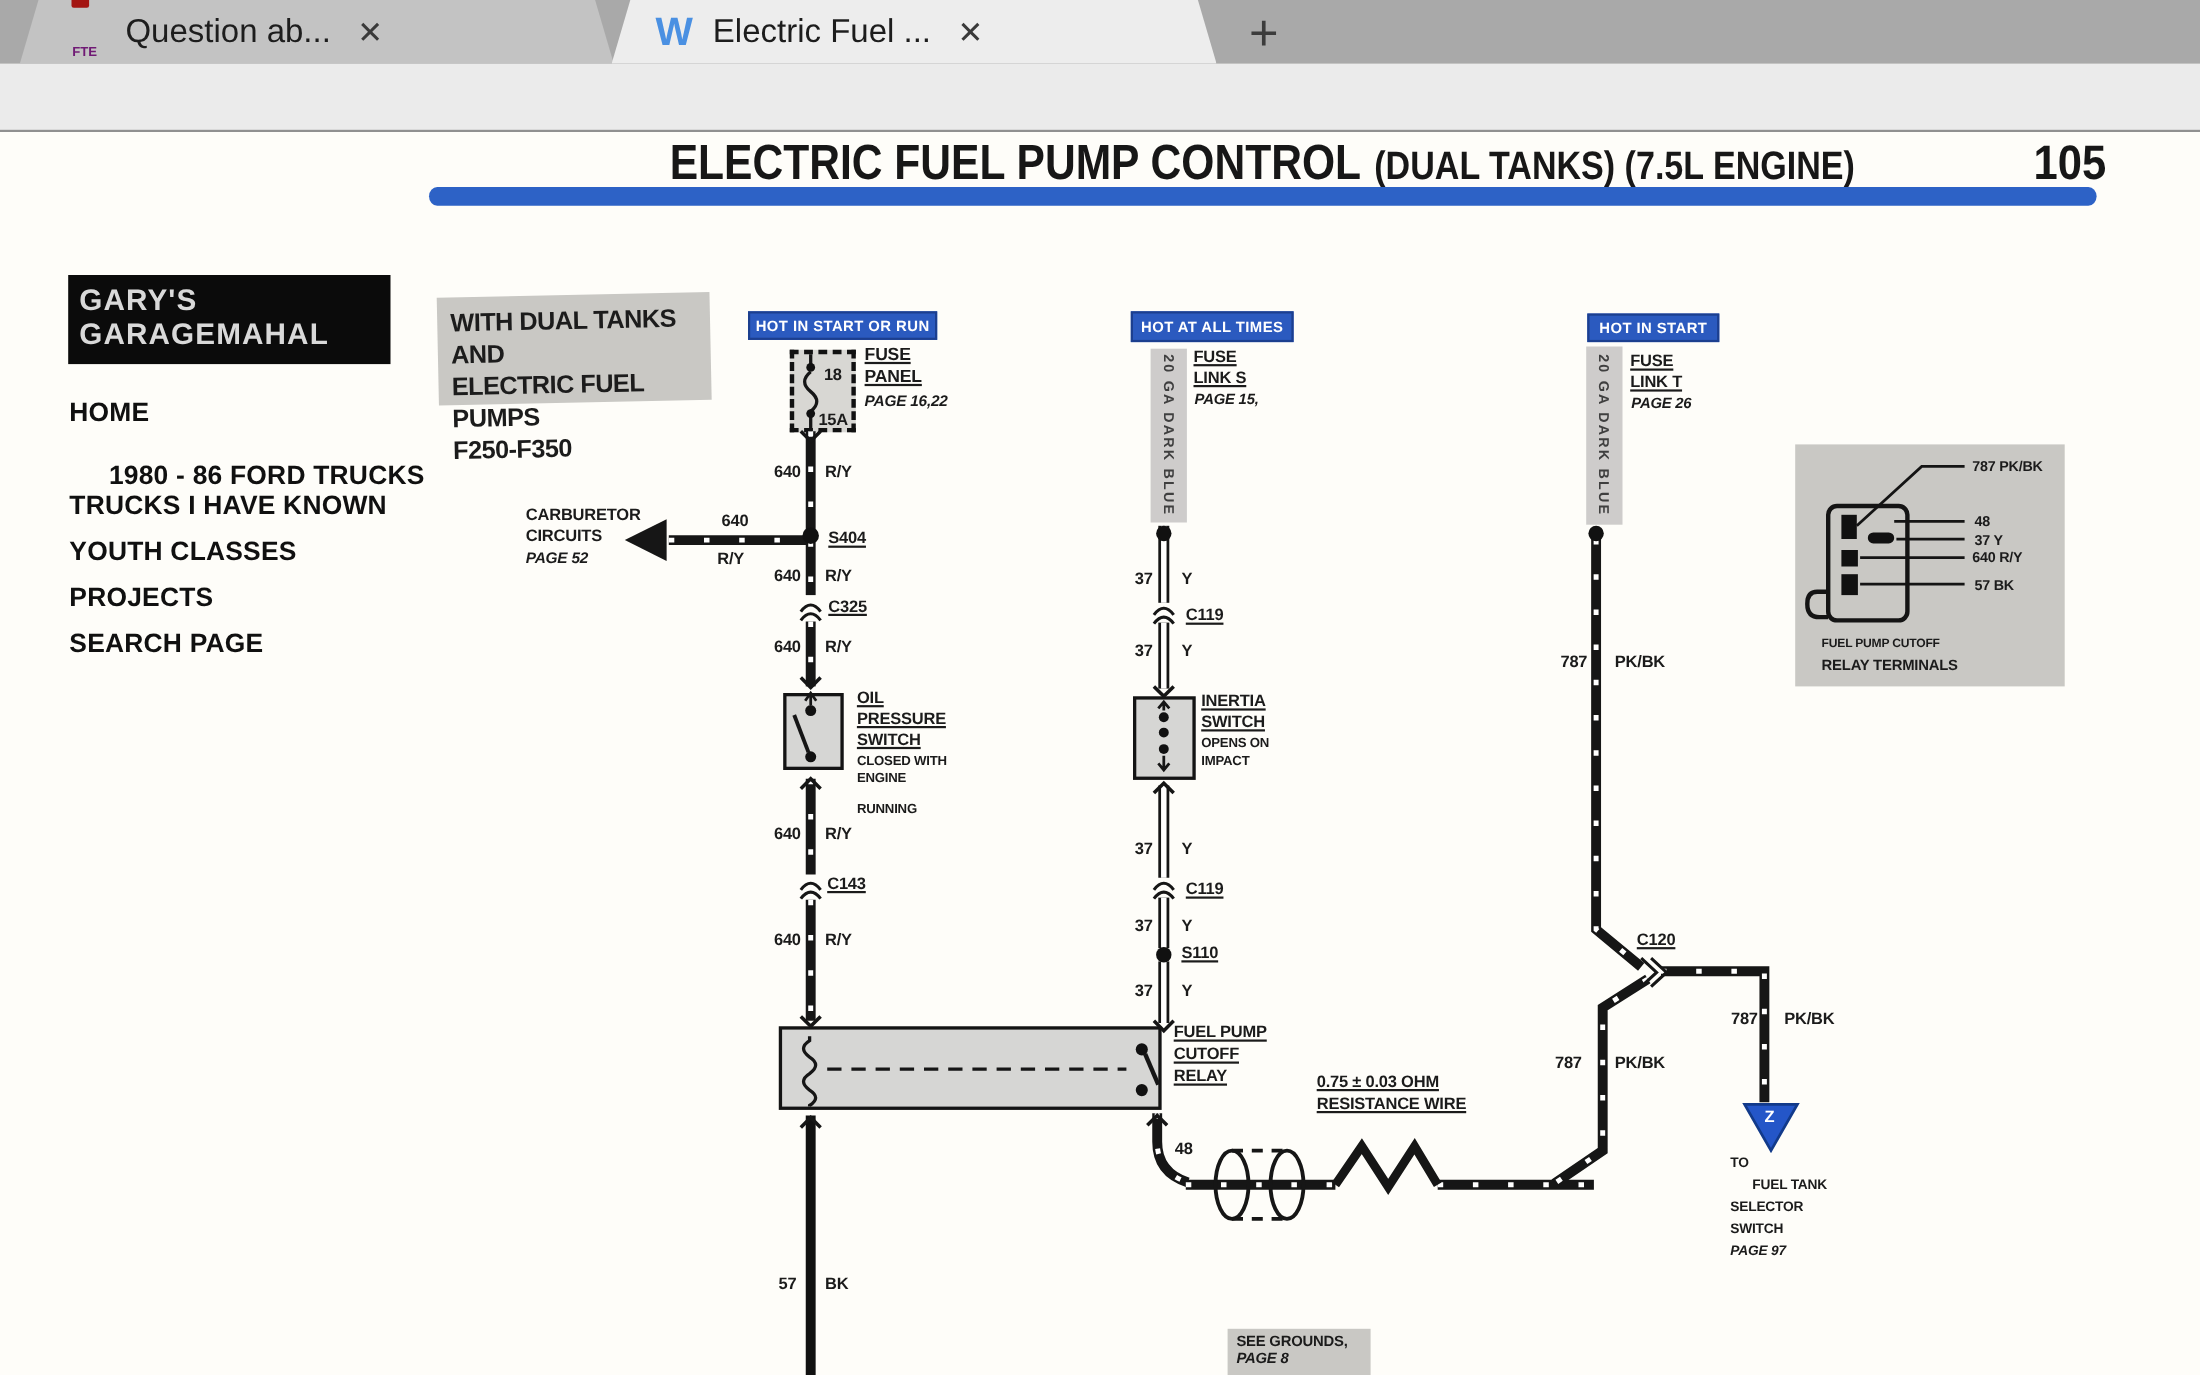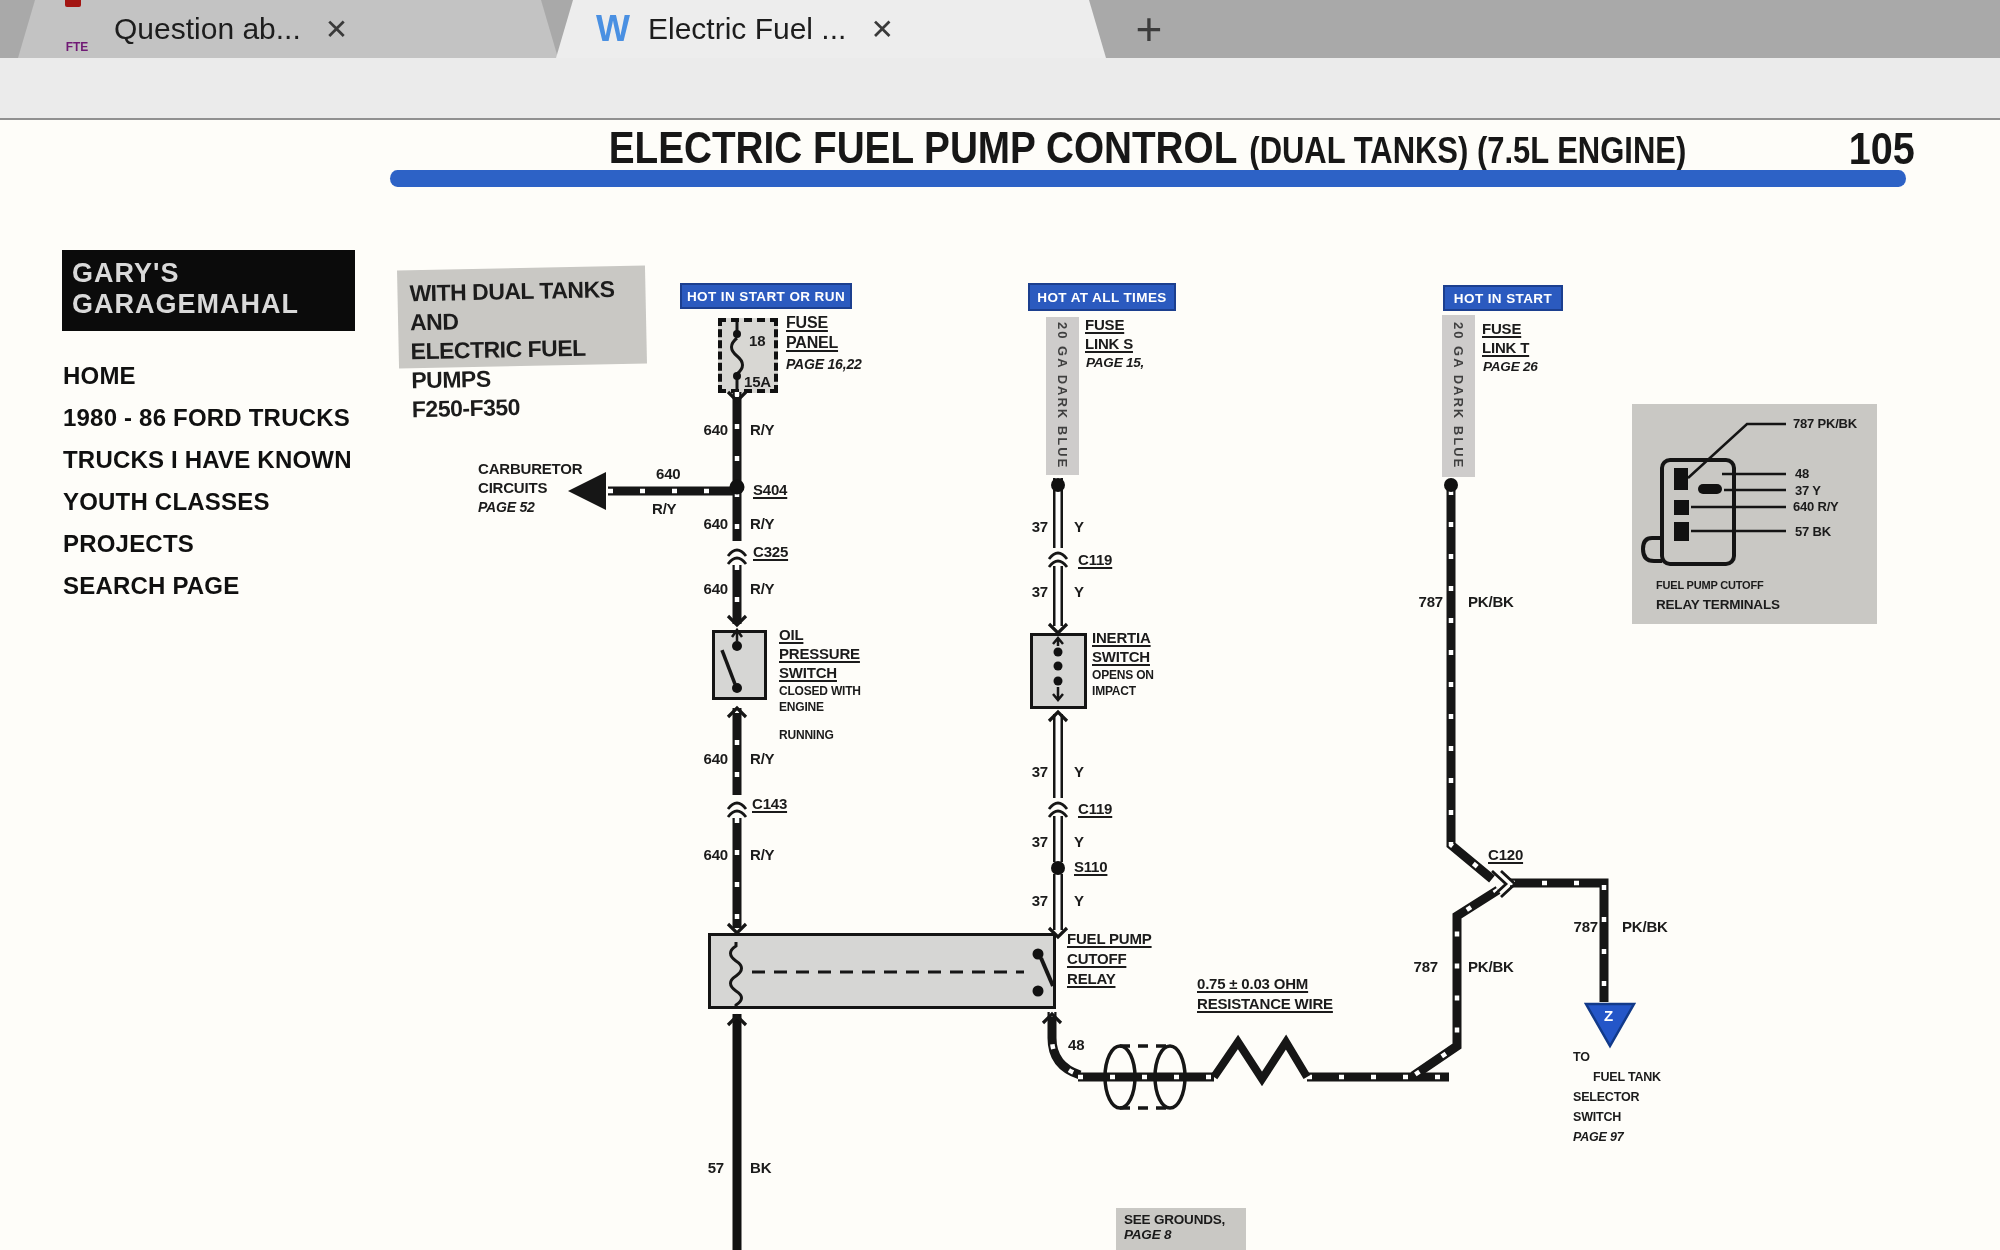--- a/index.html
+++ b/index.html
@@ -114,21 +114,21 @@
       <span class="sub">(DUAL TANKS)  (7.5L ENGINE)</span>
     </div>
     <div class="pnum">105</div>
     <div class="bluebar"></div>
 
     <div class="logo">
       <div>GARY'S</div>
       <div>GARAGEMAHAL</div>
     </div>
     <div class="menu-item" style="top:242px;">HOME</div>
-    <div class="menu-item" style="top:284px;">1980 - 86 FORD TRUCKS</div>
+    <div class="menu-item" style="top:299px;margin-left:36px;">1980 - 86 FORD TRUCKS</div>
     <div class="menu-item" style="top:326px;">TRUCKS I HAVE KNOWN</div>
     <div class="menu-item" style="top:368px;">YOUTH CLASSES</div>
     <div class="menu-item" style="top:410px;">PROJECTS</div>
     <div class="menu-item" style="top:452px;">SEARCH PAGE</div>
   </div>
 
   <div>
 
     <div class="paperbox notebox" style="left:398px;top:268px;width:248px;height:98px;">
       <div>WITH DUAL TANKS AND</div>

